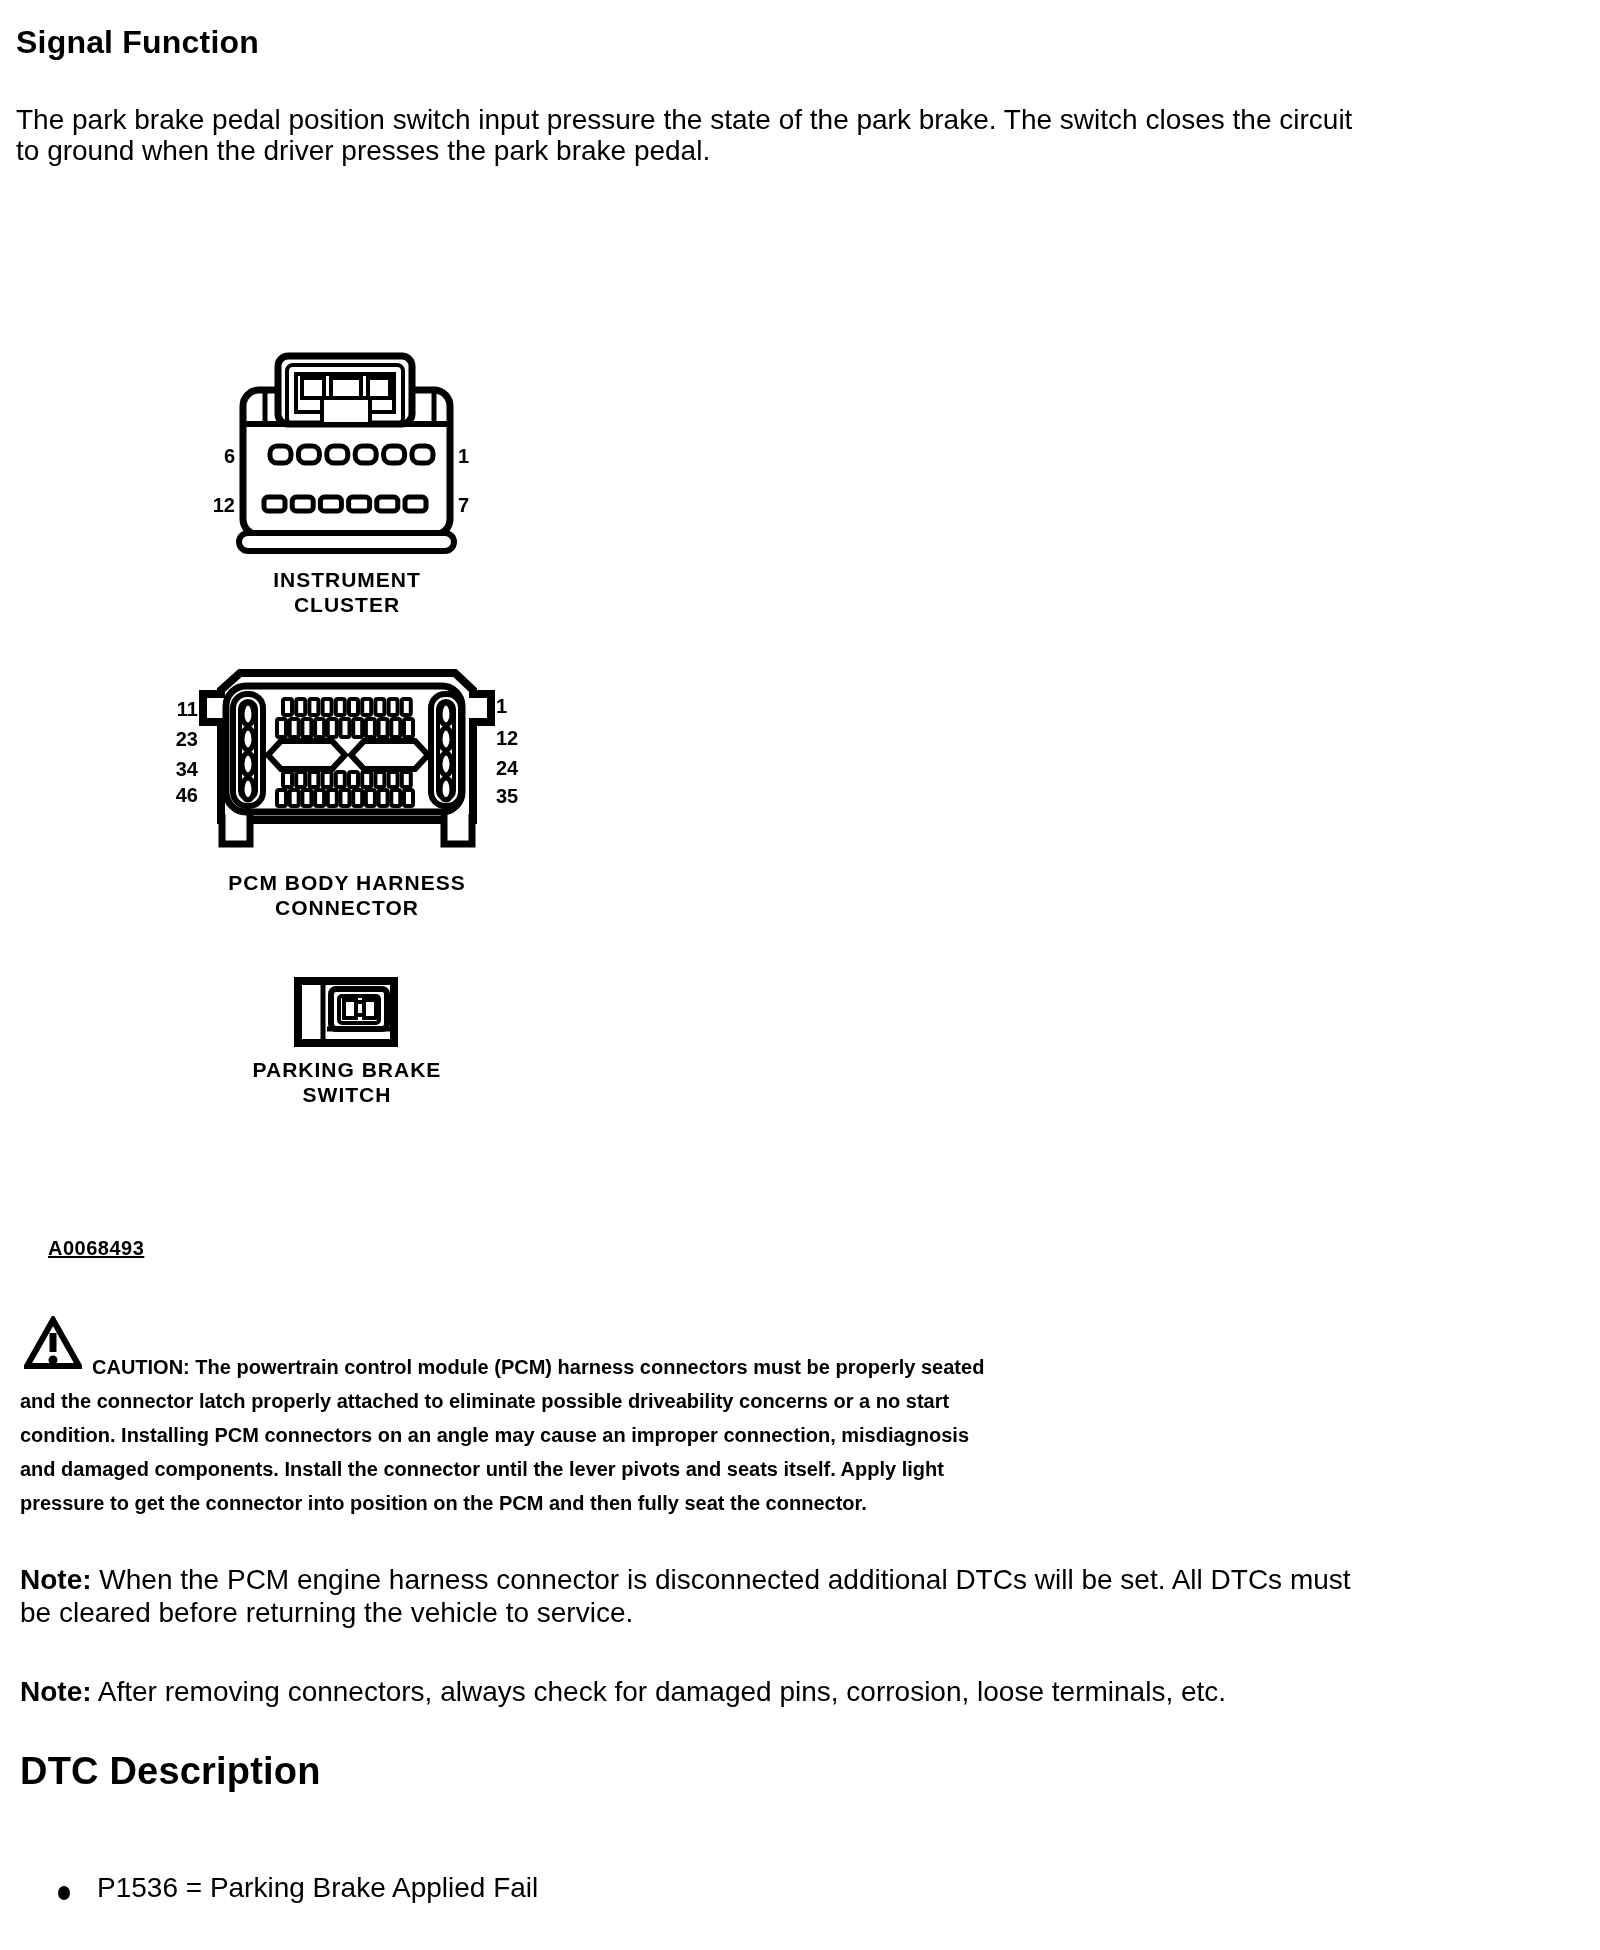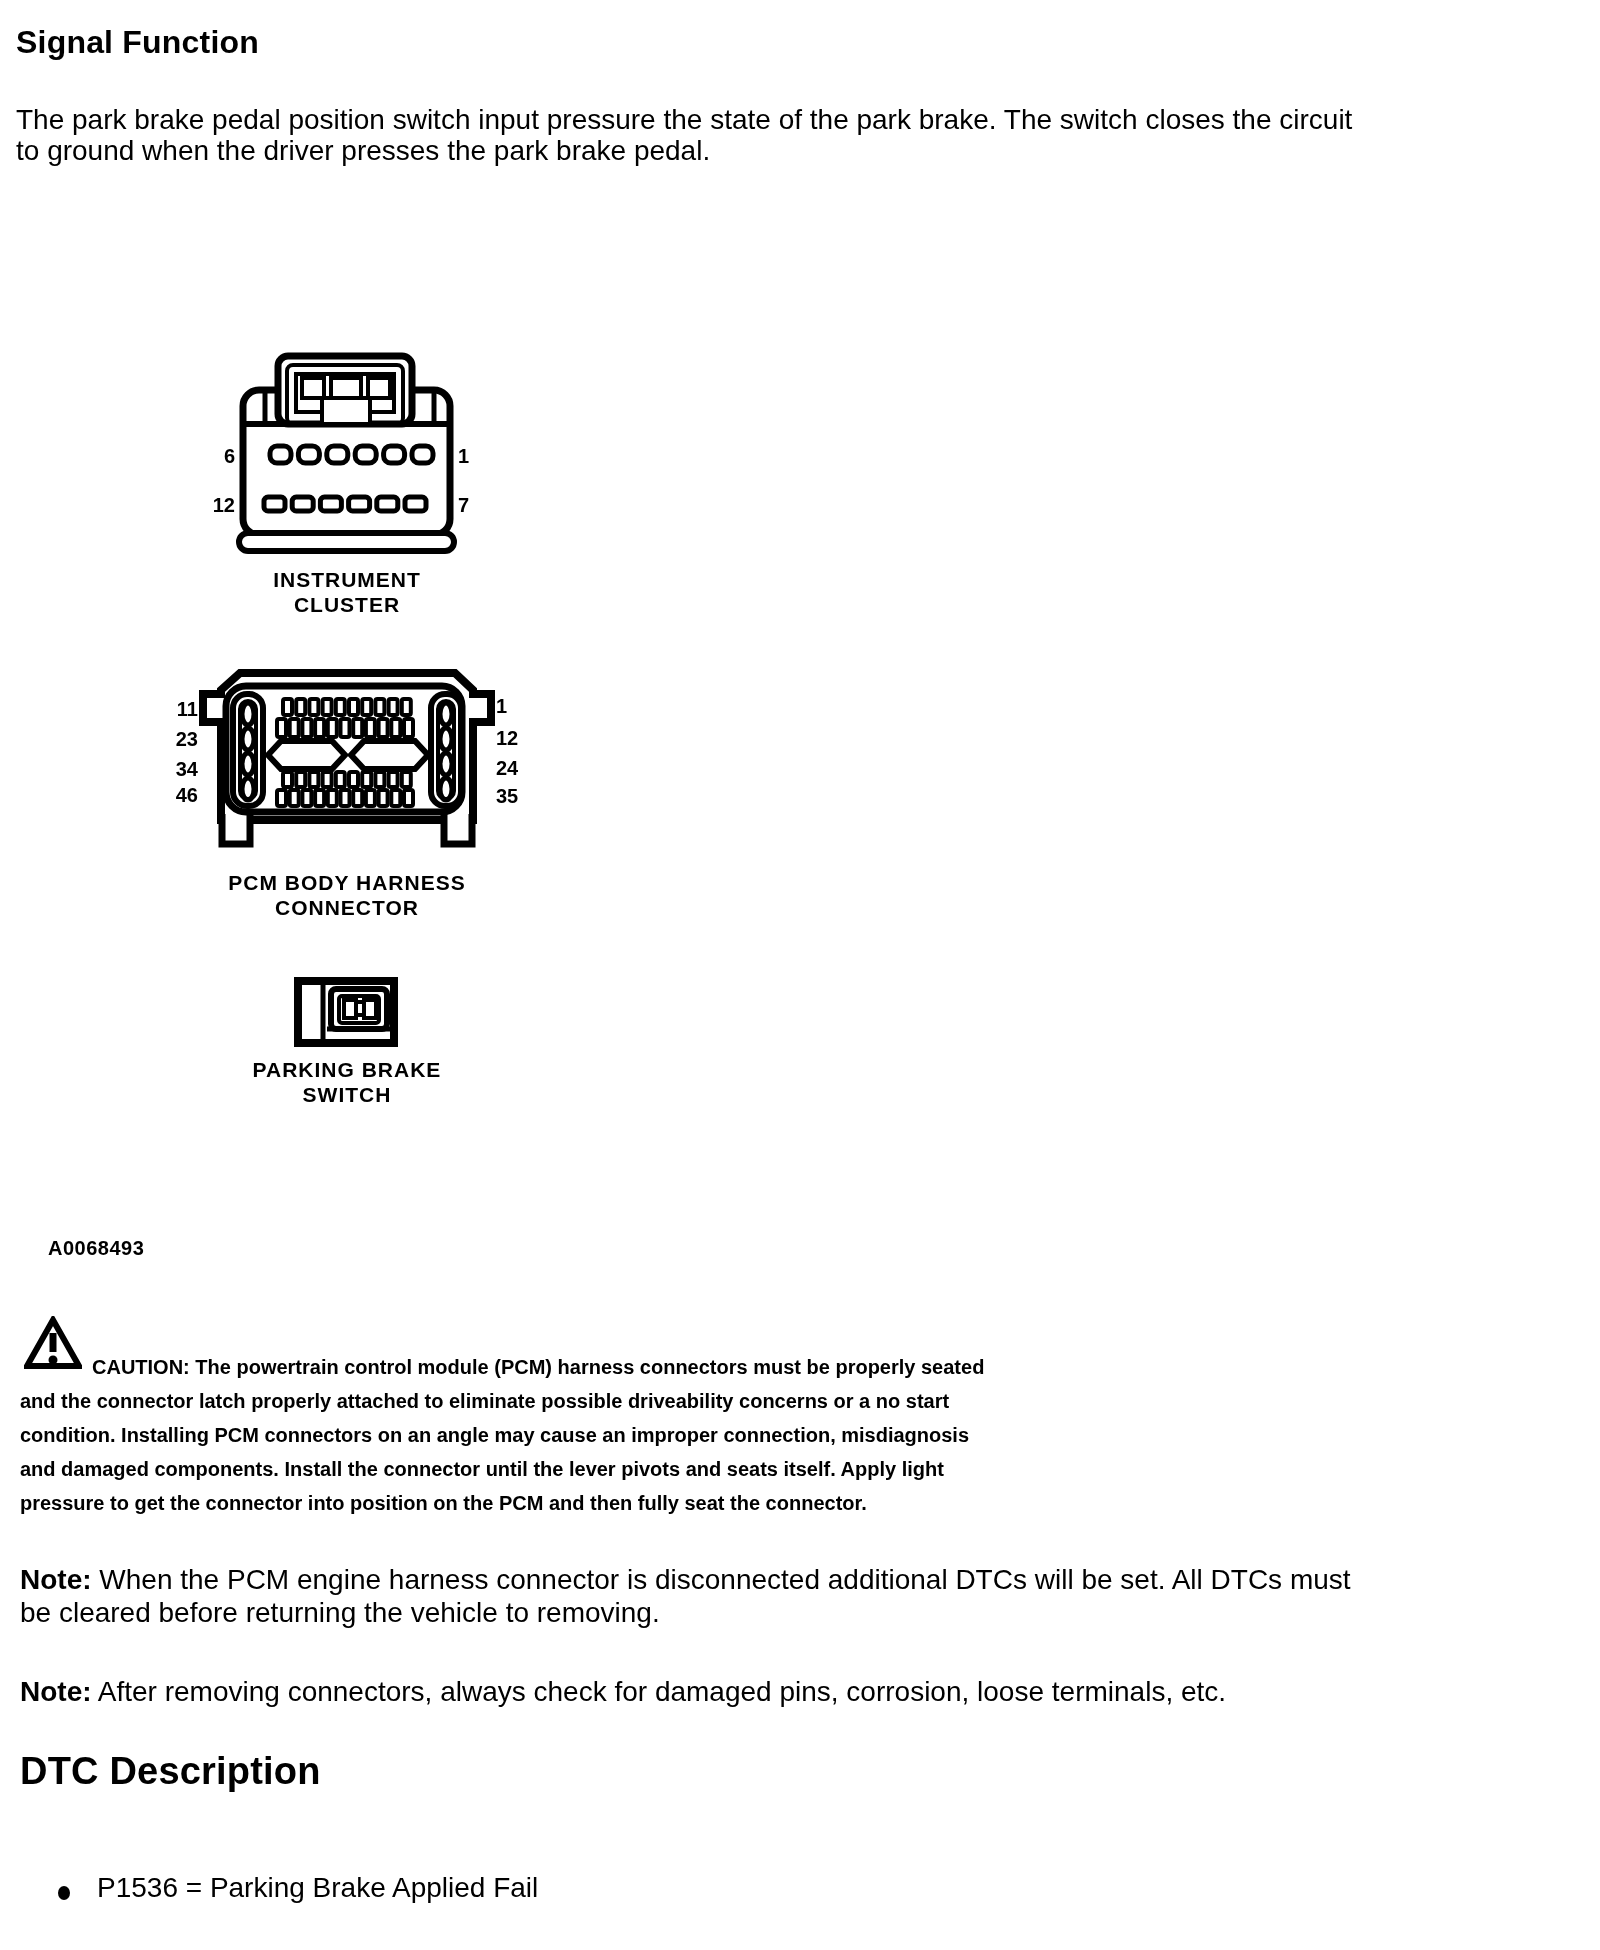--- a/index.html
+++ b/index.html
@@ -195,35 +195,35 @@
     <rect class="ln" x="339" y="996" width="40" height="27" rx="3" stroke-width="4"></rect>
     <rect class="ln" x="355" y="1002" width="10" height="13" stroke-width="4"></rect>
     <rect class="fw" x="344" y="1000" width="12" height="18" stroke-width="4"></rect>
     <rect class="fw" x="364" y="1000" width="12" height="18" stroke-width="4"></rect>
     <line class="ln" x1="327" y1="1029" x2="390" y2="1029" stroke-width="5"></line>
   </g>
   <text class="cap" x="347" y="1077">PARKING BRAKE</text>
   <text class="cap" x="347" y="1102">SWITCH</text>
 </svg>
 
-<div class="abs figure-id" style="left:48px; top:1237px;">A0068493</div>
+<div class="abs figure-id" style="left:48px; top:1237px;text-decoration:underline;">A0068493</div>
 
 <svg class="abs" style="left:24px; top:1316px;" width="58" height="54" viewBox="0 0 58 54">
   <path d="M 29 4 L 55 50 L 3 50 Z" fill="#fff" stroke="#000" stroke-width="6" stroke-linejoin="miter"></path>
   <line x1="29" y1="17" x2="29" y2="36" stroke="#000" stroke-width="7"></line>
   <circle cx="29" cy="44" r="4.5" fill="#000"></circle>
 </svg>
 
 <p class="abs caution-text" style="left:20px; top:1350px; width:1470px;"><span class="note-label">CAUTION:</span> <span>The powertrain control module (PCM) harness connectors must be properly seated
 and the connector latch properly attached to eliminate possible driveability concerns or a no start
 condition. Installing PCM connectors on an angle may cause an improper connection, misdiagnosis
 and damaged components. Install the connector until the lever pivots and seats itself. Apply light
 pressure to get the connector into position on the PCM and then fully seat the connector.</span></p>
 
 <p class="abs note-text" style="left:20px; top:1563px; width:1470px;"><span class="note-label">Note:</span> <span>When the PCM engine harness connector is disconnected additional DTCs will be set. All DTCs must
-be cleared before returning the vehicle to removing.</span></p>
+be cleared before returning the vehicle to service.</span></p>
 
 <p class="abs note-text" style="left:20px; top:1675px; width:1470px;"><span class="note-label">Note:</span> <span>After removing connectors, always check for damaged pins, corrosion, loose terminals, etc.</span></p>
 
 <h2 class="abs h1" style="left:20px; top:1750px; font-size:38px;">DTC Description</h2>
 
 <div class="abs bullet-dot" style="left:58px; top:1886px;"></div>
 <div class="abs bullet-text" style="left:97px; top:1872px;">P1536 = Parking Brake Applied Fail</div>
 
 </body></html>

